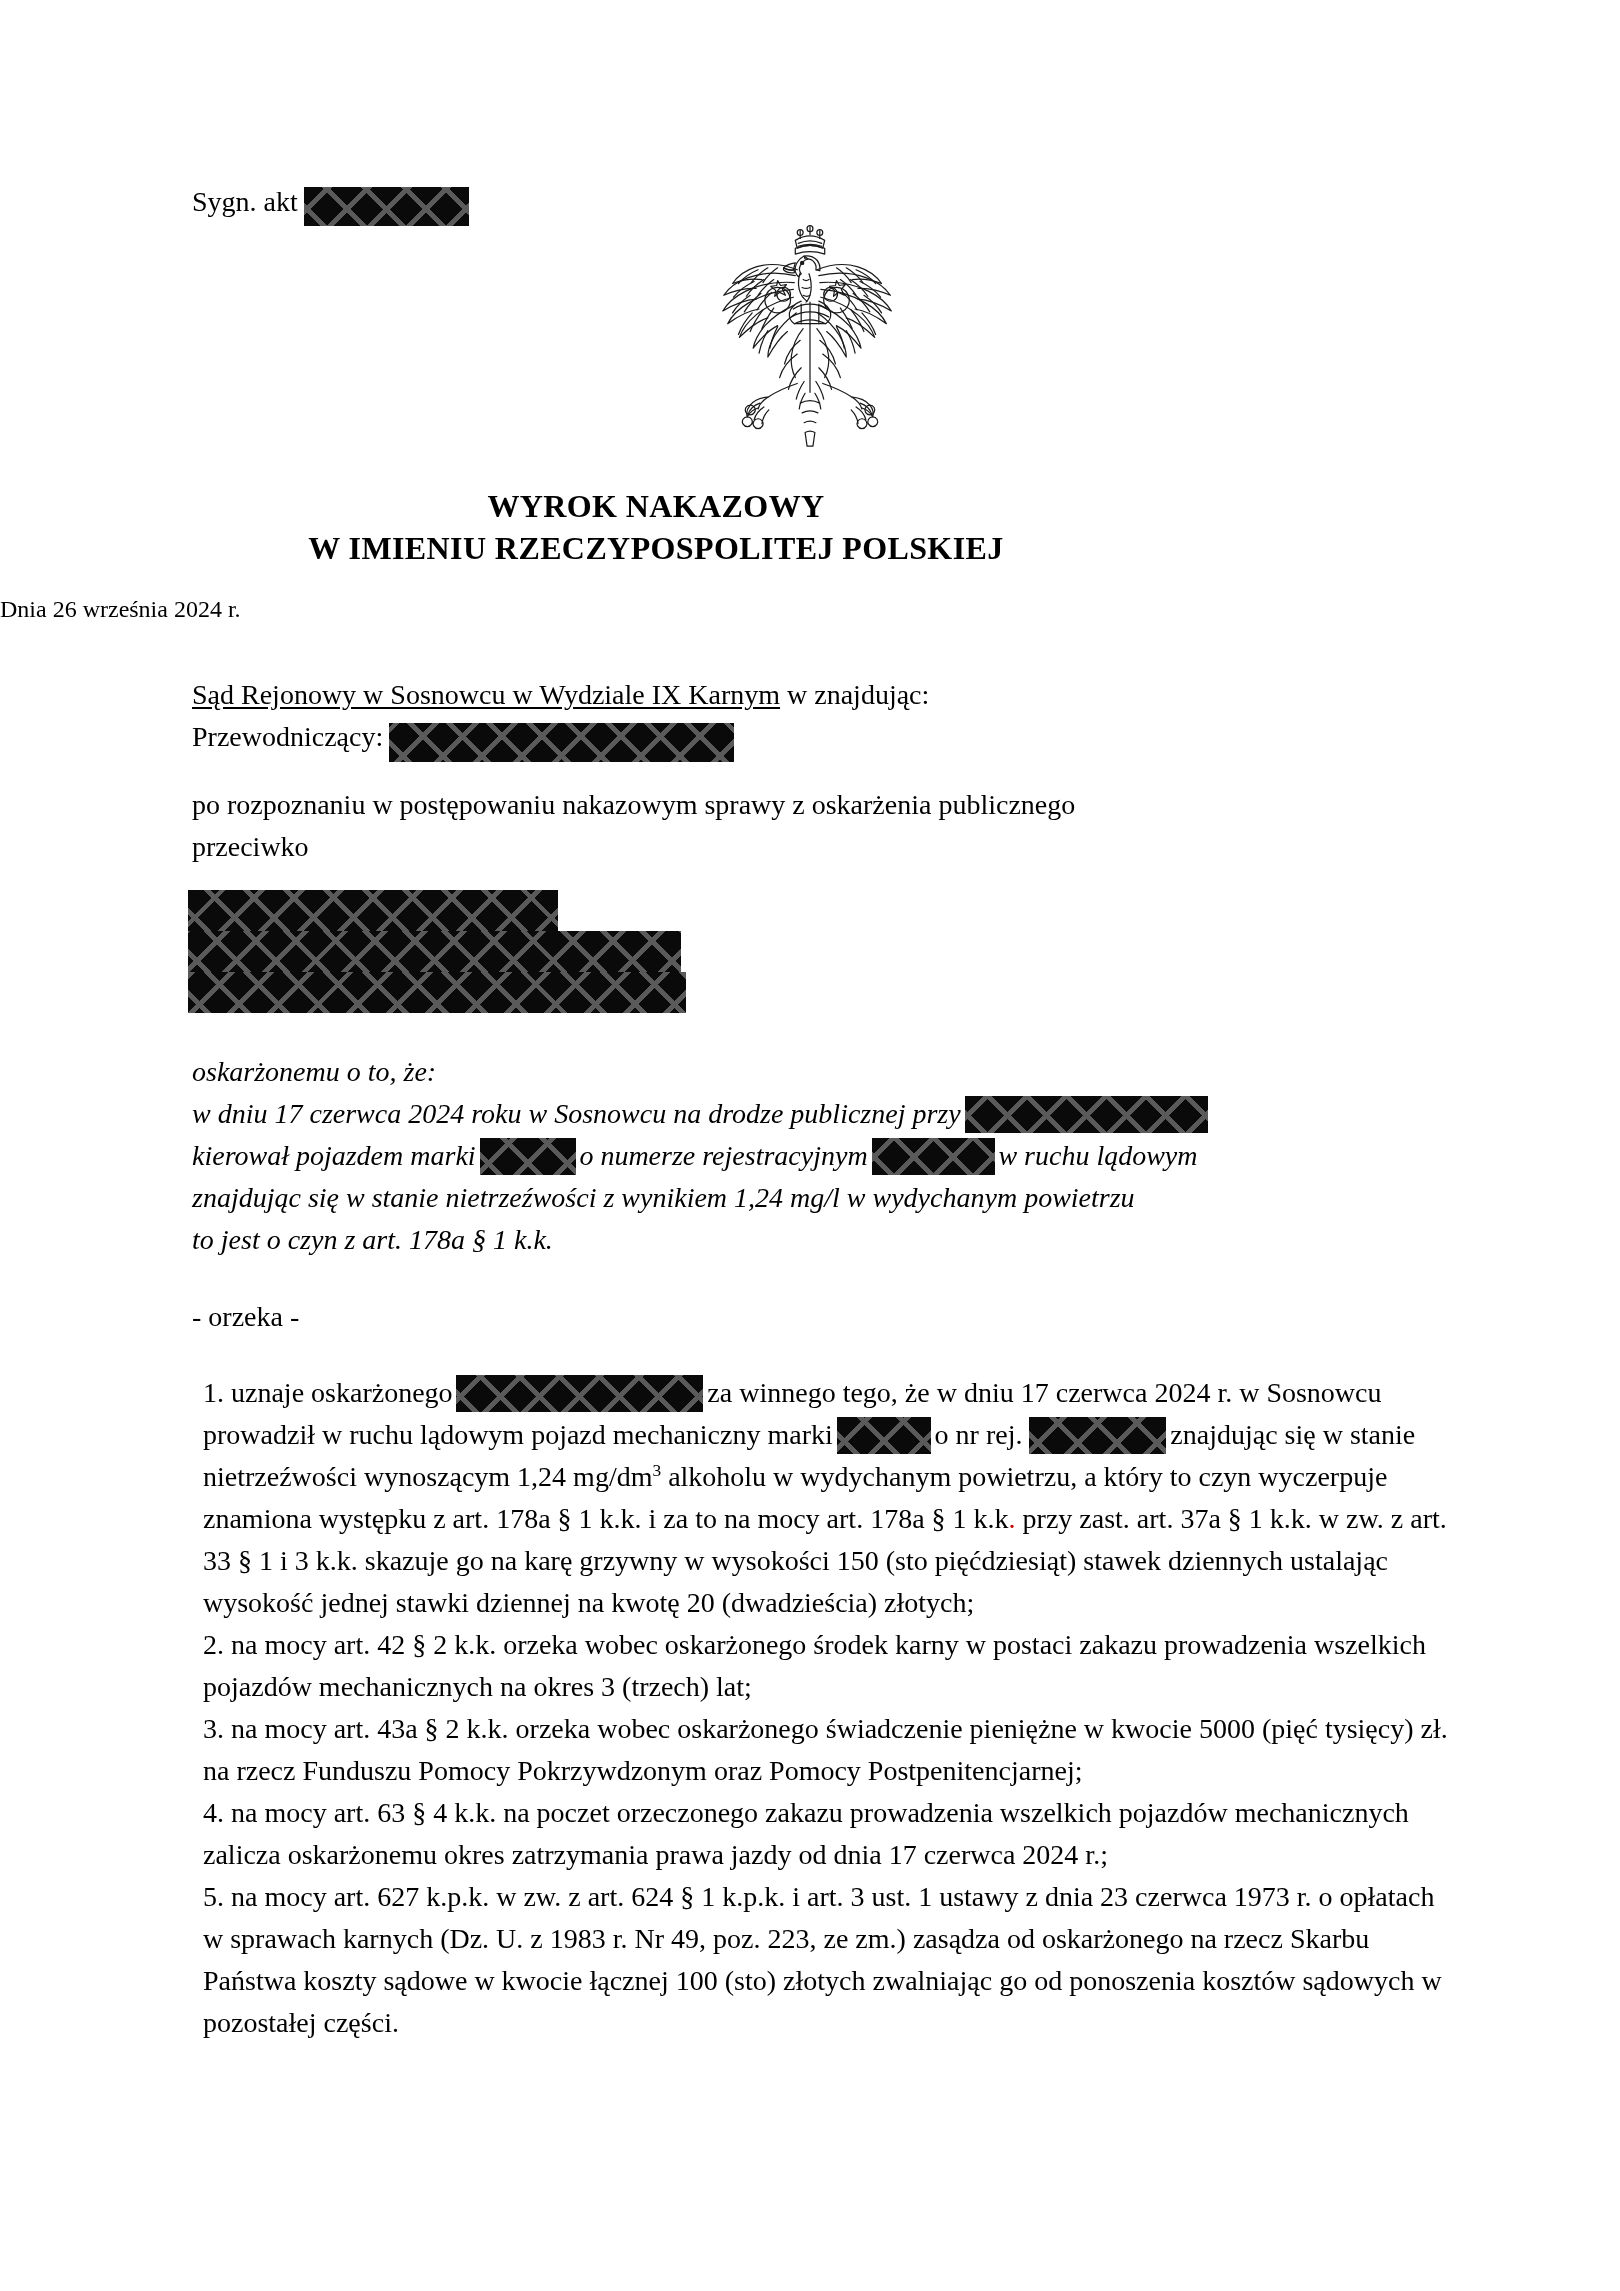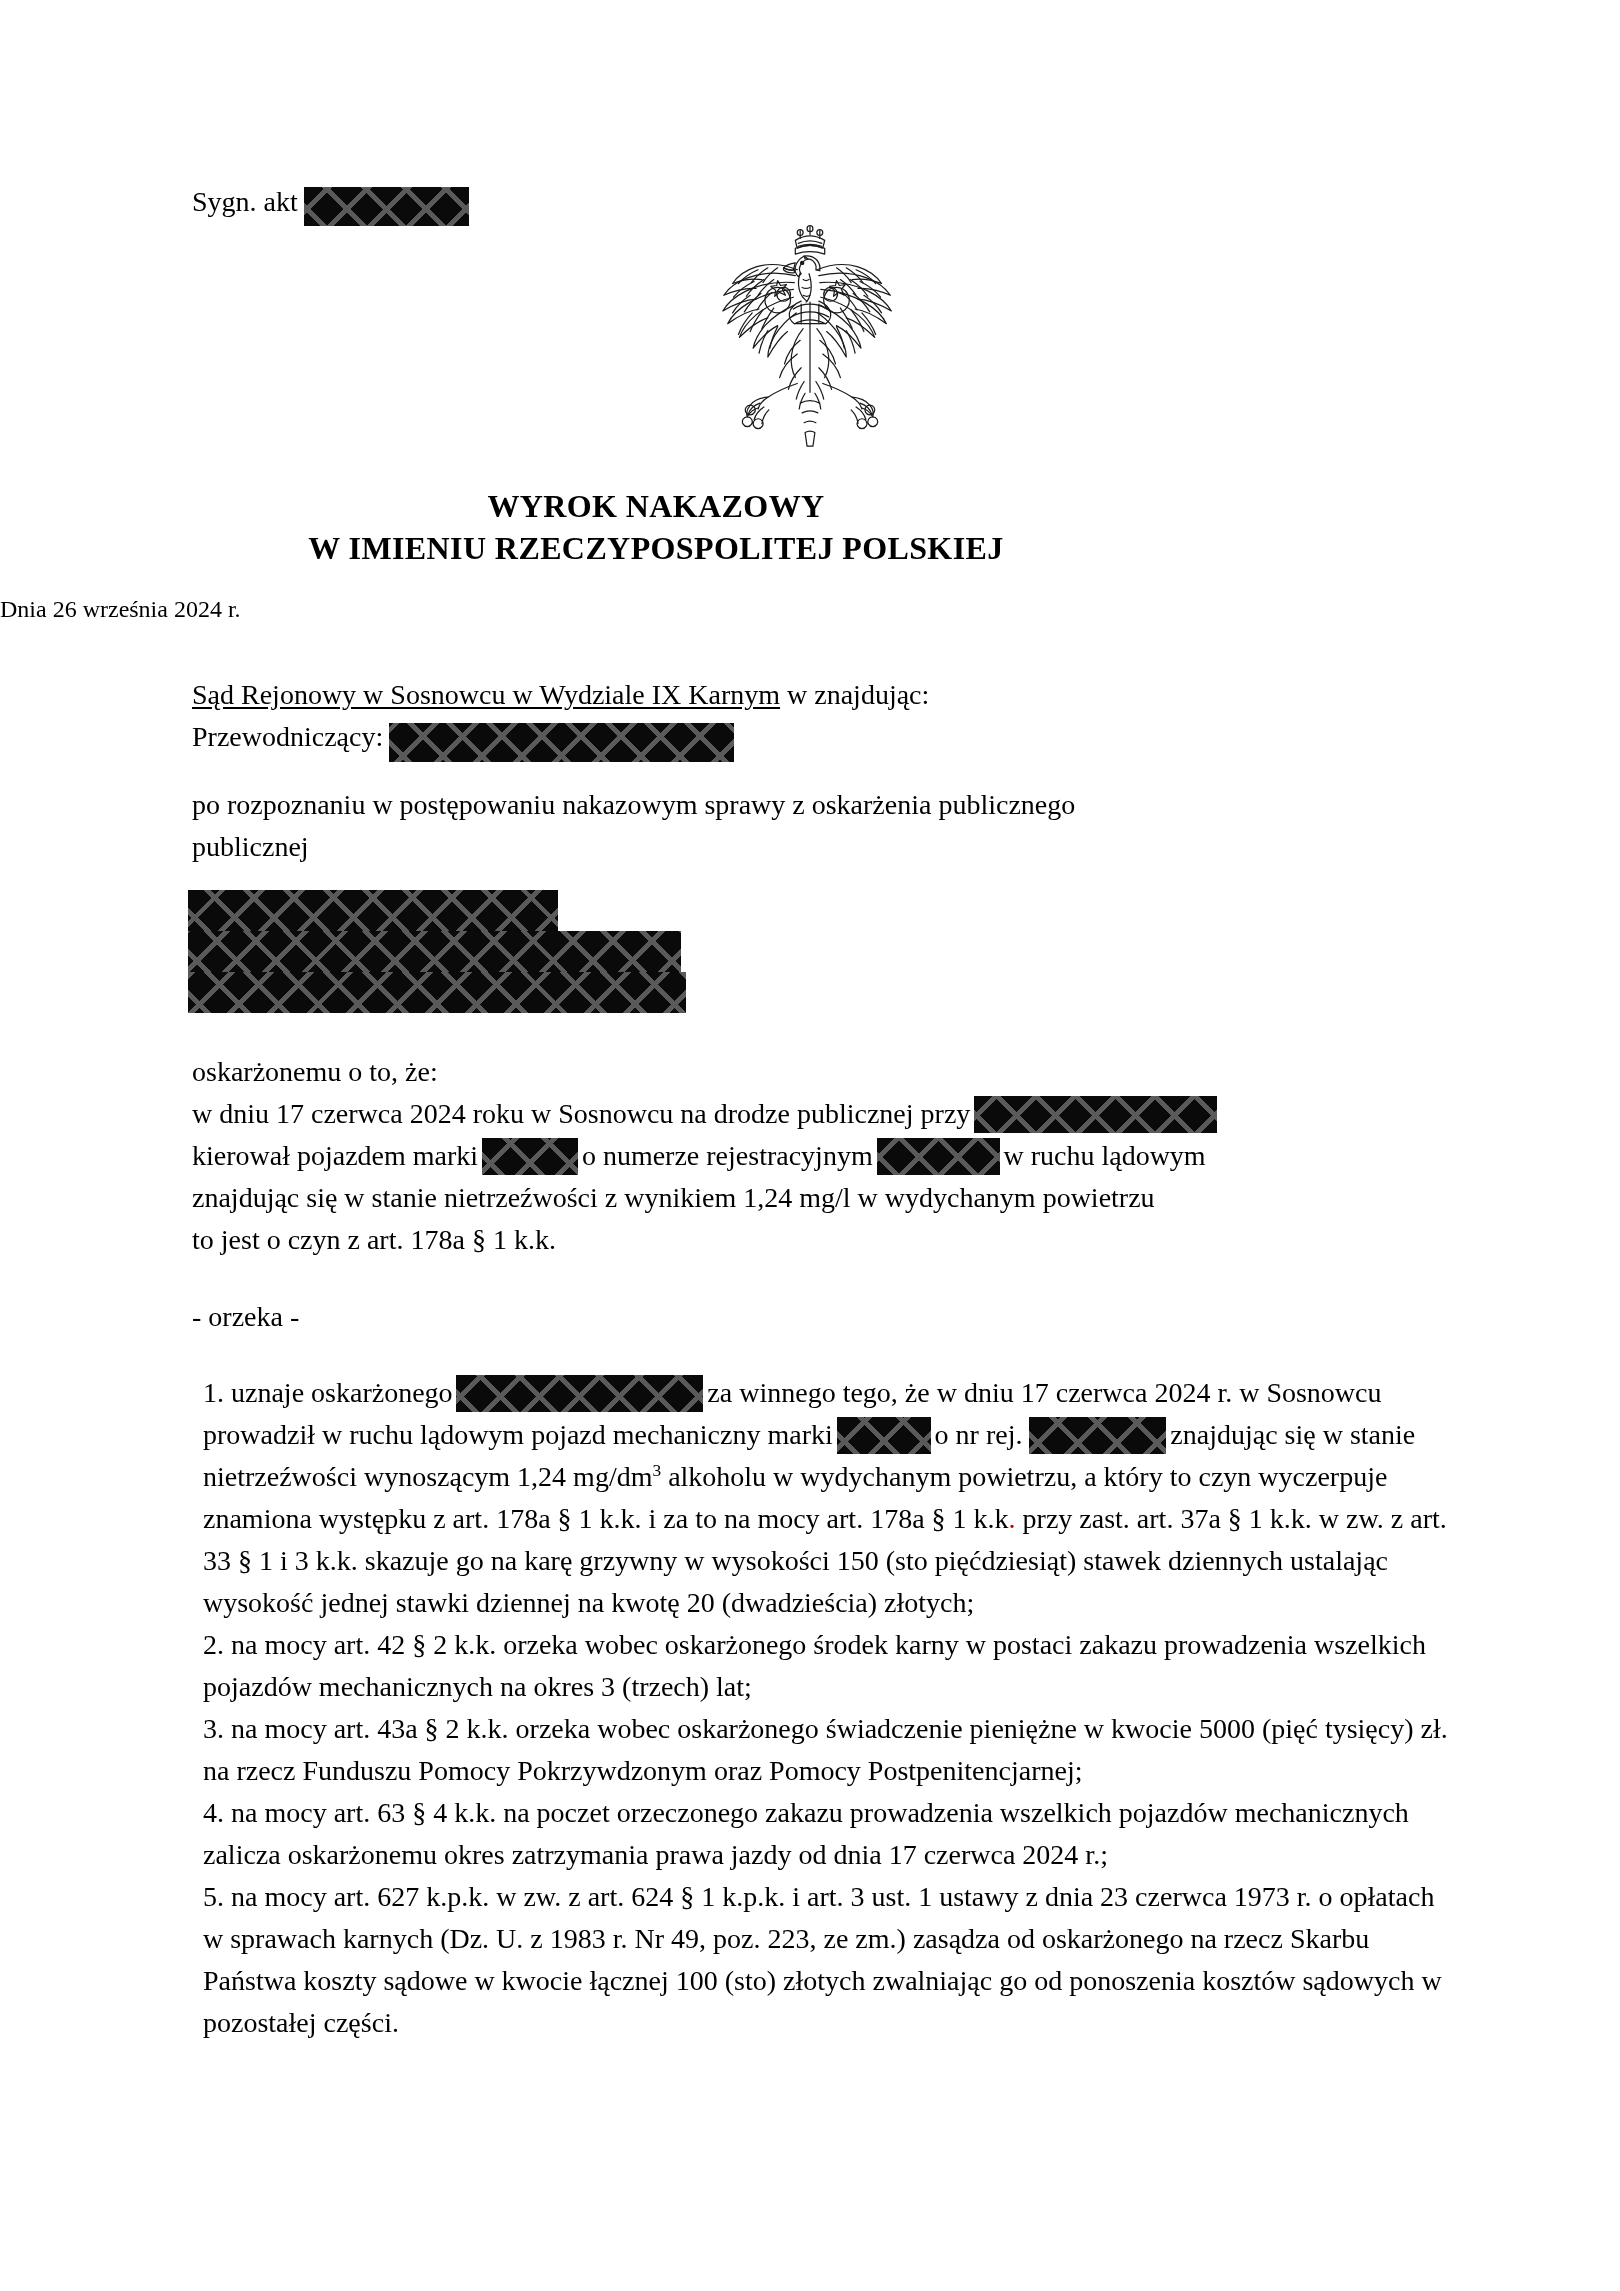--- a/index.html
+++ b/index.html
@@ -161,21 +161,21 @@
   
   .accusation {
     position: absolute;
     left: 192px;
     top: 1051px;
     width: 1264px;
     font-size: 28px;
     line-height: 42px;
     white-space: nowrap;
   }
-  .accusation .ln { display: block; }
+  .accusation .ln { display: block; font-style: italic; }
   .r-street  { width: 243px; margin-left: 3.9px; }
   .r-marka   { width: 96px;  margin: 0 3.9px; }
   .r-rej     { width: 123px; margin: 0 3.9px; }
 
   
   .orzeka {
     position: absolute;
     left: 192px;
     top: 1296px;
     font-size: 28px;
@@ -309,21 +309,21 @@
     <div>
       <span class="court-name">Sąd Rejonowy w Sosnowcu w Wydziale IX Karnym</span><span> w znajdując:</span>
     </div>
     <div>
       <span>Przewodniczący:</span><span class="redact"></span>
     </div>
   </div>
 
   <div class="intro">
     <div>po rozpoznaniu w postępowaniu nakazowym sprawy z oskarżenia publicznego</div>
-    <div>publicznej</div>
+    <div>przeciwko</div>
   </div>
 
   <div class="defendant-redact">
     <div class="rline r1"></div>
     <div class="rline r2"></div>
     <div class="rline r3"></div>
   </div>
 
   <div class="accusation">
     <span class="ln">oskarżonemu o to, że:</span>

